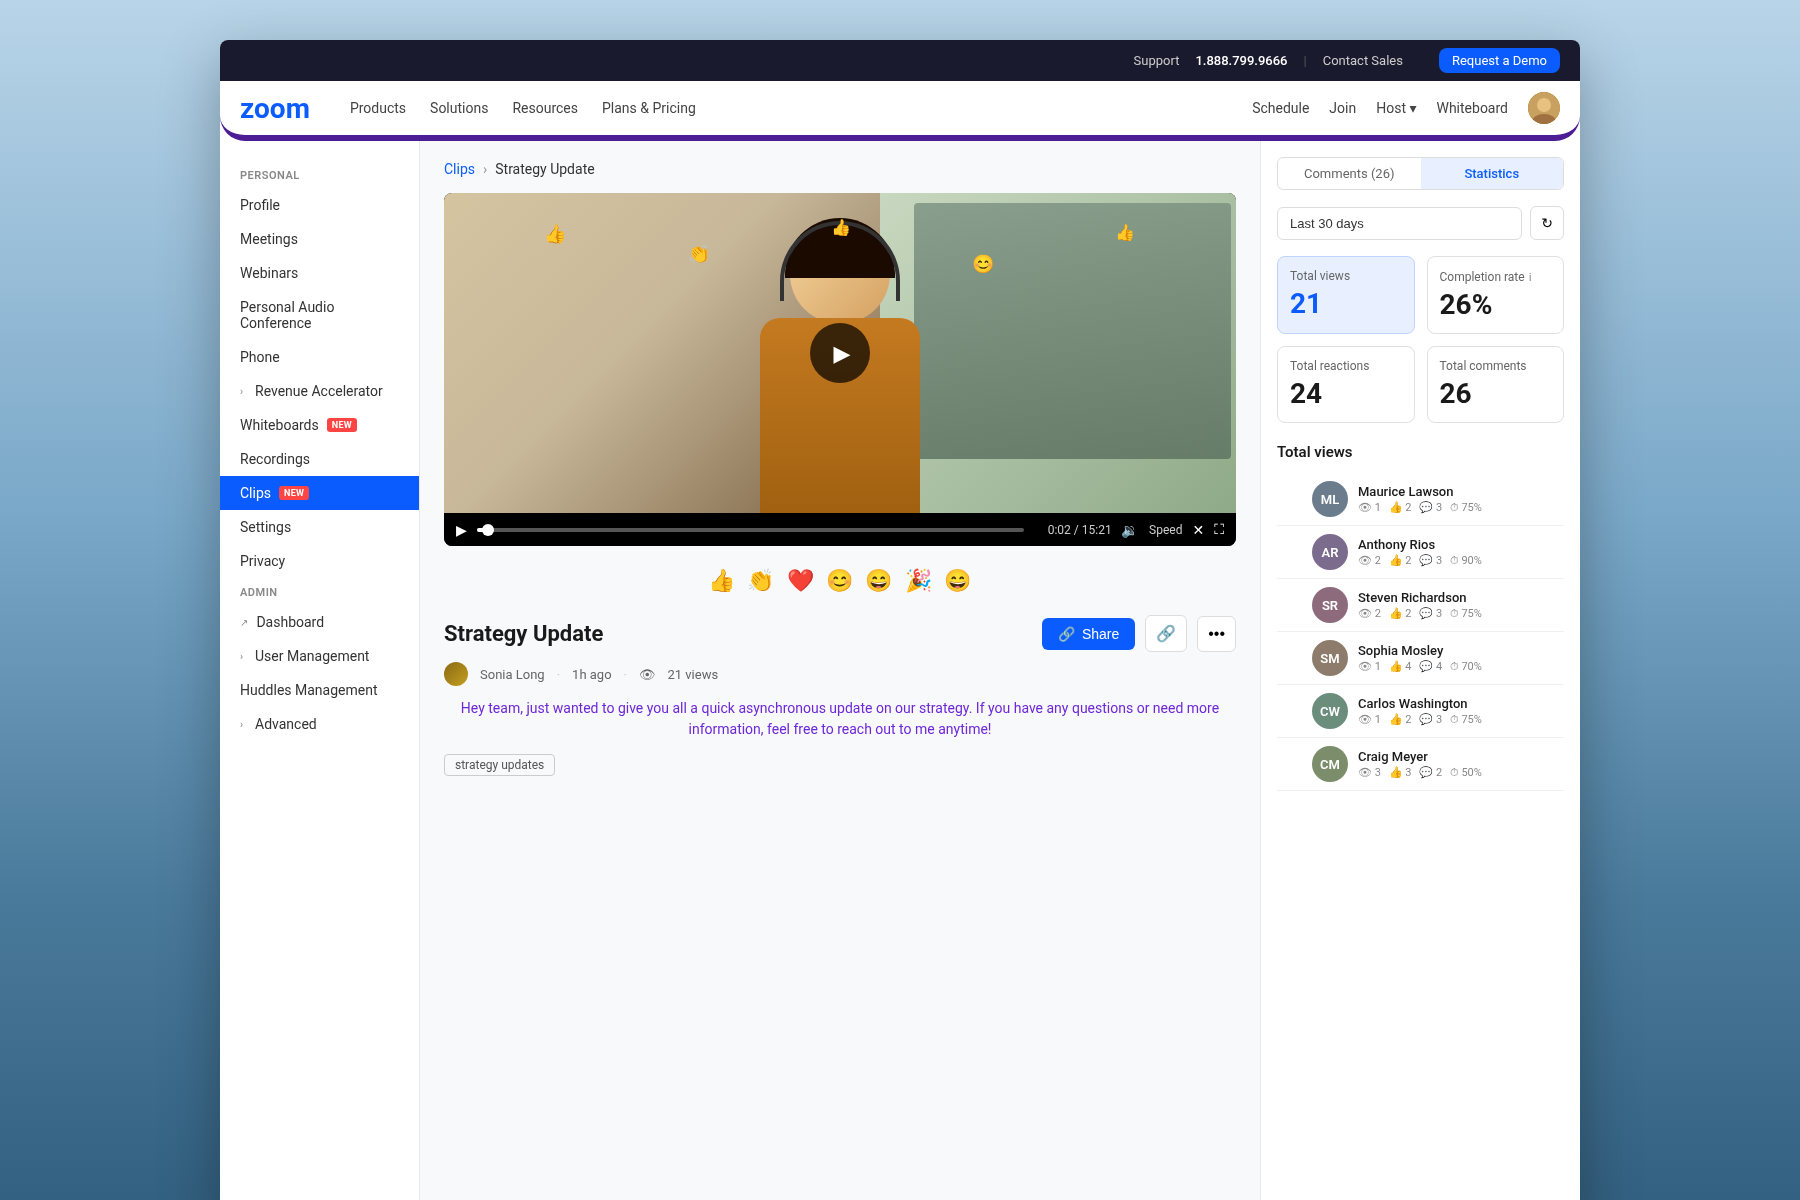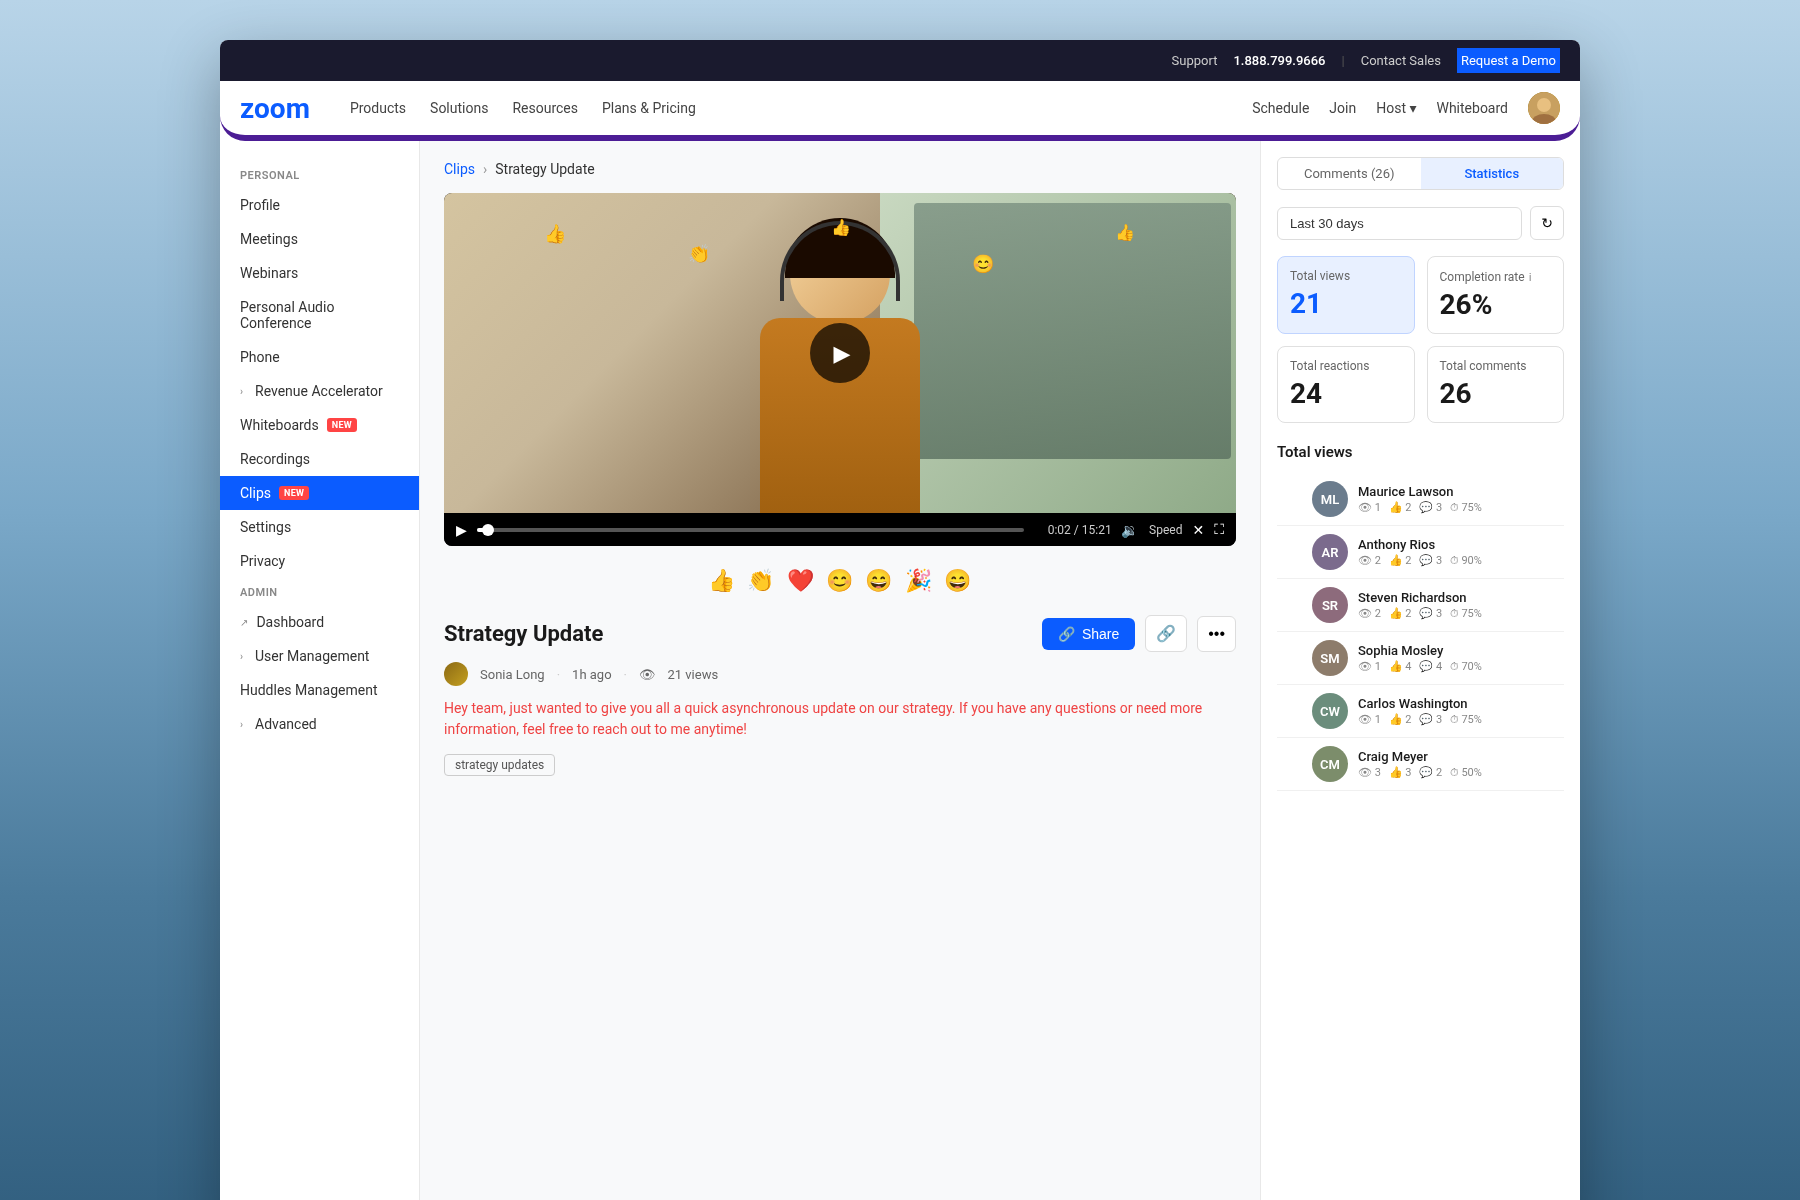--- a/index.html
+++ b/index.html
@@ -30,24 +30,25 @@
       gap: 16px;
       font-size: 13px;
     }
     .top-bar-support { color: #ccc; }
     .top-bar-phone { color: #fff; font-weight: 500; }
     .top-bar-divider { color: #555; }
     .top-bar-link { color: #ccc; cursor: pointer; }
     .top-bar-cta {
       background: #0b5cff;
       color: #fff;
-      padding: 5px 4px;
-      border-radius: 0;
+      padding: 5px 13px;
+      border-radius: 8px;
       cursor: pointer;
       font-size: 13px;
+      margin-left: 20px;
     }
     
     .nav {
       background: #fff;
       border-bottom: 6px solid #4c1d95;
       display: flex;
       align-items: center;
       padding: 13px 20px;
       height: 60px;
       gap: 30px;
@@ -265,23 +266,24 @@
       margin-bottom: 12px;
     }
     .meta-avatar {
       width: 24px; height: 24px; border-radius: 50%;
       background: linear-gradient(135deg, #8b6914, #c4a020);
       display: inline-block;
     }
     .meta-dot { color: #ccc; }
     .video-description {
       font-size: 14px;
-      color: #ef4444;
+      color: #6d28d9;
       line-height: 1.5;
       margin-bottom: 14px;
+      text-align: center;
     }
     .tag {
       display: inline-block;
       border: 1px solid #ccc;
       color: #555;
       padding: 3px 10px;
       border-radius: 4px;
       font-size: 12px;
     }
     

